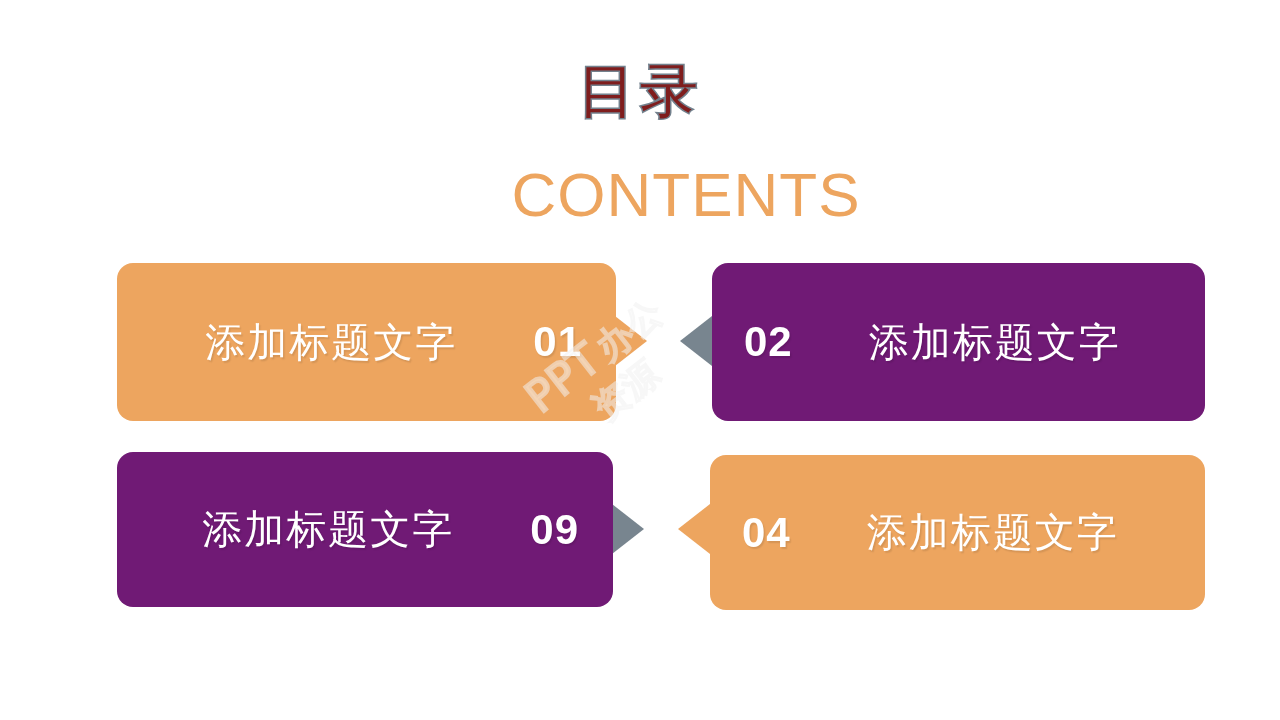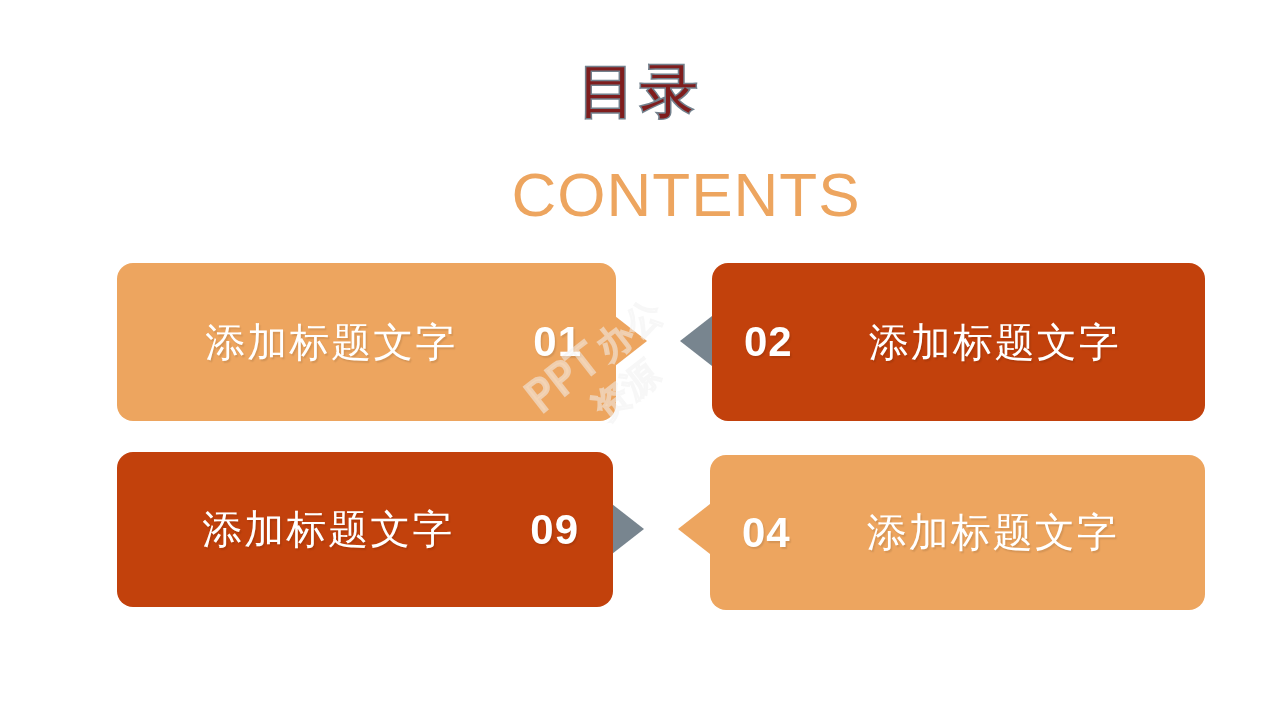--- a/index.html
+++ b/index.html
@@ -70,21 +70,21 @@
   
   .item {
     position: absolute;
     border-radius: 16px;
     box-sizing: border-box;
     display: flex;
     align-items: center;
     z-index: 2;
   }
   .item.orange { background: #eda55f; }
-  .item.slate  { background: #c2410c; }
+  .item.slate  { background: #701a75; }
 
   .item-inner {
     display: flex;
     align-items: center;
     width: 100%;
     height: 100%;
     box-sizing: border-box;
     gap: 36px;
   }
 

